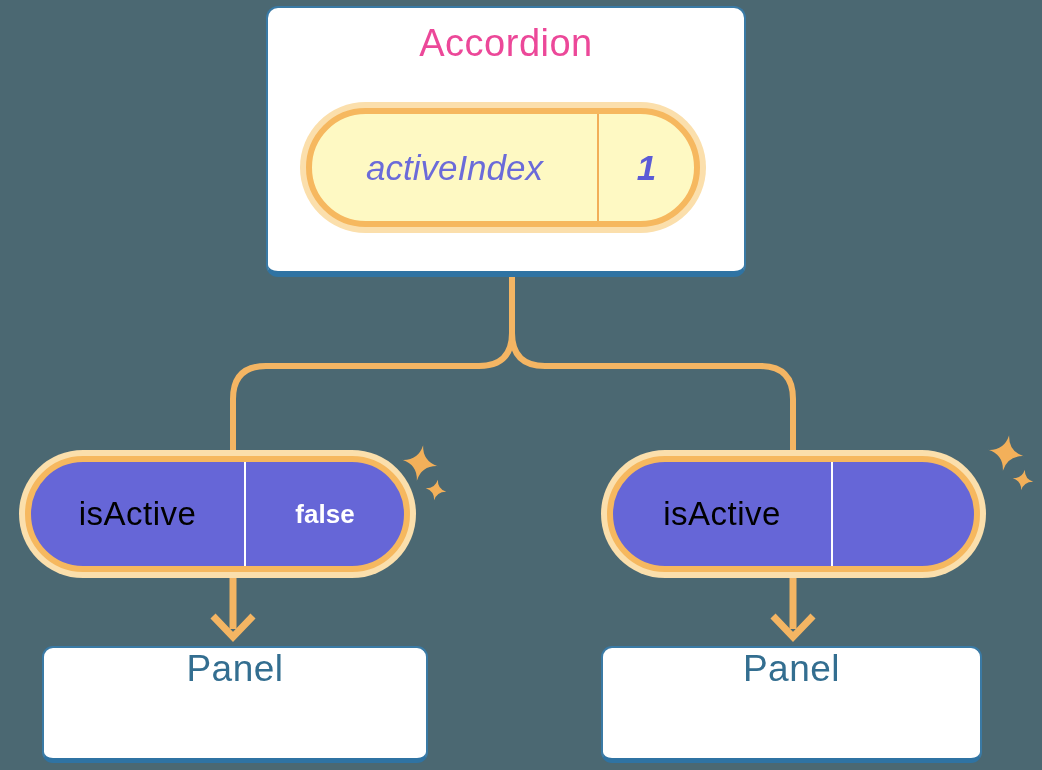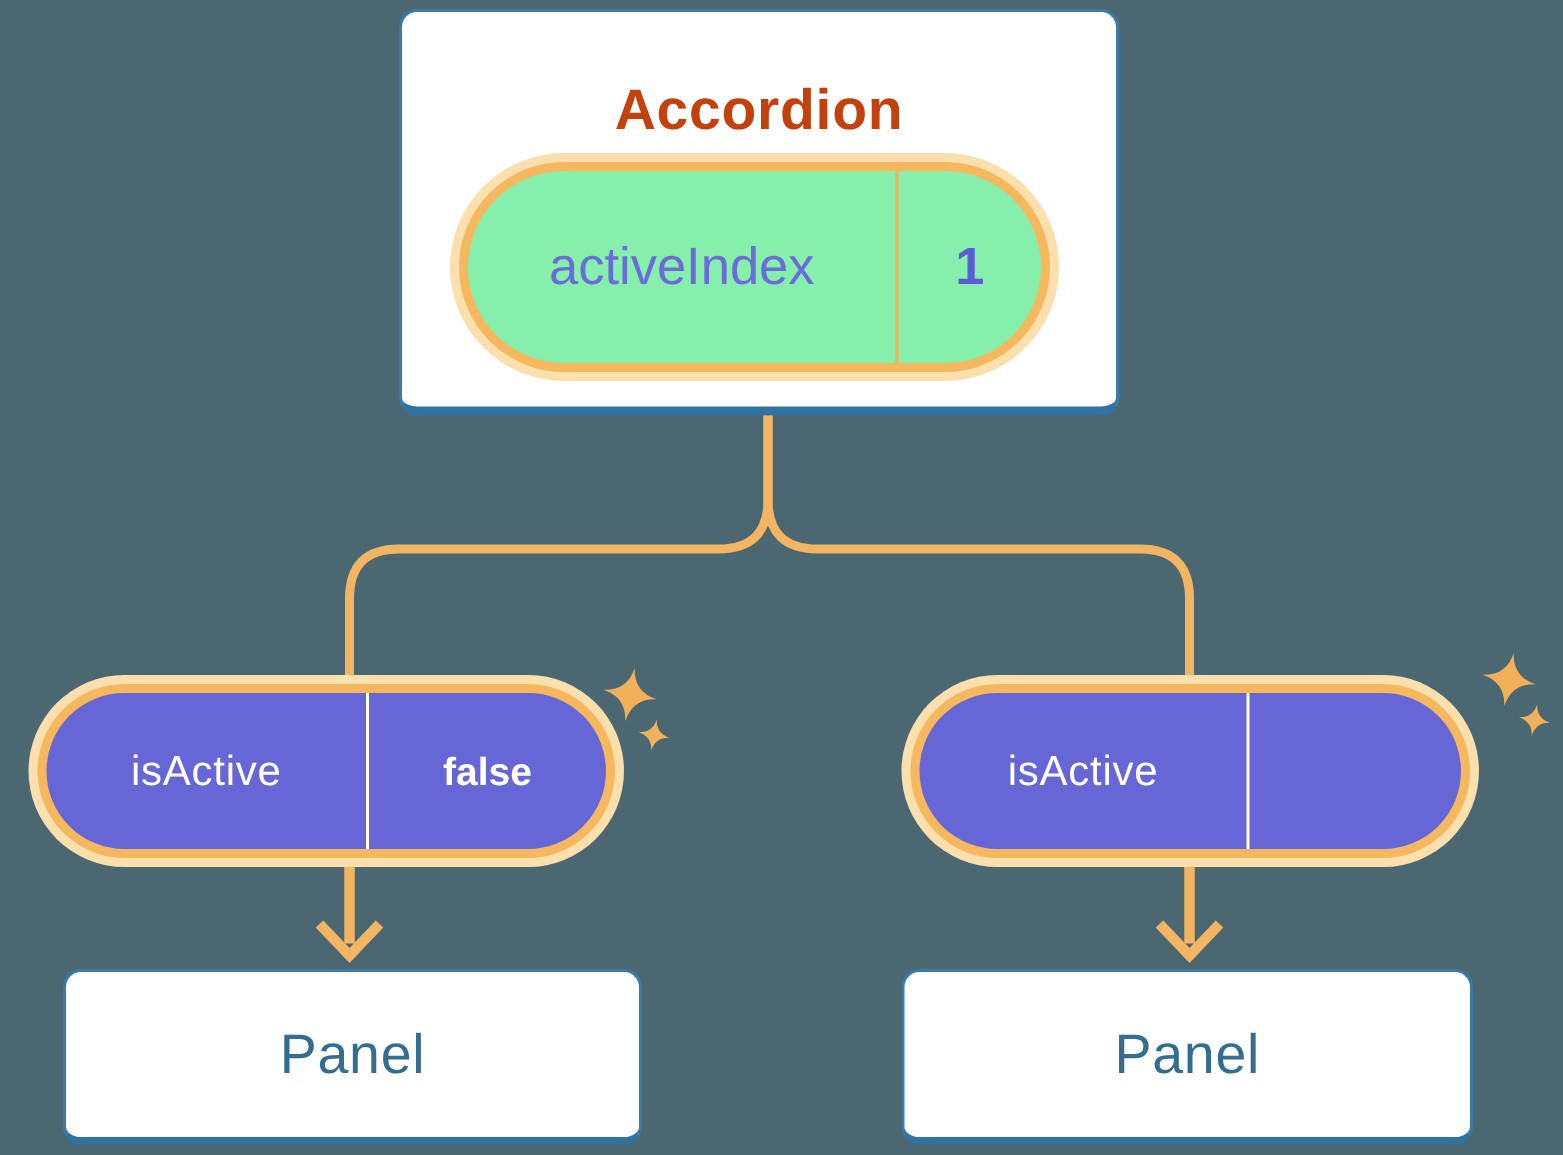--- a/index.html
+++ b/index.html
@@ -21,50 +21,52 @@
     border:2px solid #3A7AA5;
     border-bottom:6px solid #2F73A3;
     border-radius:12px;
     box-sizing:border-box;
   }
   .accordion-card {
     left:266px; top:6px; width:480px; height:271px;
     text-align:center;
   }
   .card-title {
-    margin-top:45px;
-    color:#c2410c;
+    margin-top:14px;
+    color:#ec4899;
     font-size:38px;
-    font-weight:700;
+    font-weight:400;
     letter-spacing:0.5px;
   }
   .panel-card {
-    display:flex; align-items:center; justify-content:center;
+    display:flex; align-items:flex-start; justify-content:center;
     border-bottom-width:5px;
+    border-radius:11px;
   }
   .panel-left  { left:42px;  top:646px; width:386px; height:117px; }
   .panel-right { left:601px; top:646px; width:381px; height:117px; }
   .panel-title {
     color:#336E90;
     font-size:37px;
     font-weight:500;
     letter-spacing:0.5px;
   }
   .pill {
     position:absolute;
     box-sizing:border-box;
     border:6px solid #F6B85F;
     border-radius:999px;
     box-shadow:0 0 0 6px #FBDFAC;
     display:flex;
     overflow:hidden;
   }
   .state-pill {
-    left:306px; top:108px; width:394px; height:140px;
-    background:#86efac;
+    left:306px; top:108px; width:394px; height:119px;
+    background:#fef9c3;
+    font-style:italic;
   }
   .pill-cell {
     display:flex; align-items:center; justify-content:center;
     min-width:0;
   }
   .state-pill .pill-label {
     width:285px;
     color:#6B6BD9;
     font-size:35px;
     font-weight:400;
@@ -76,22 +78,22 @@
     font-weight:700;
   }
   .state-pill .pill-divider { width:2px; background:#F2AE59; }
   .prop-pill {
     top:456px; height:116px;
     background:#6666D7;
   }
   .prop-pill-left  { left:25px;  width:385px; }
   .prop-pill-right { left:607px; width:373px; }
   .prop-pill .pill-label {
-    color:#ffffff;
-    font-size:28px;
+    color:#000000;
+    font-size:33px;
     font-weight:400;
     letter-spacing:0.5px;
   }
   .prop-pill-left  .pill-label { width:213px; }
   .prop-pill-right .pill-label { width:218px; }
   .prop-pill .pill-value {
     flex:1;
     color:#FFFFFF;
     font-size:26px;
     font-weight:700;

